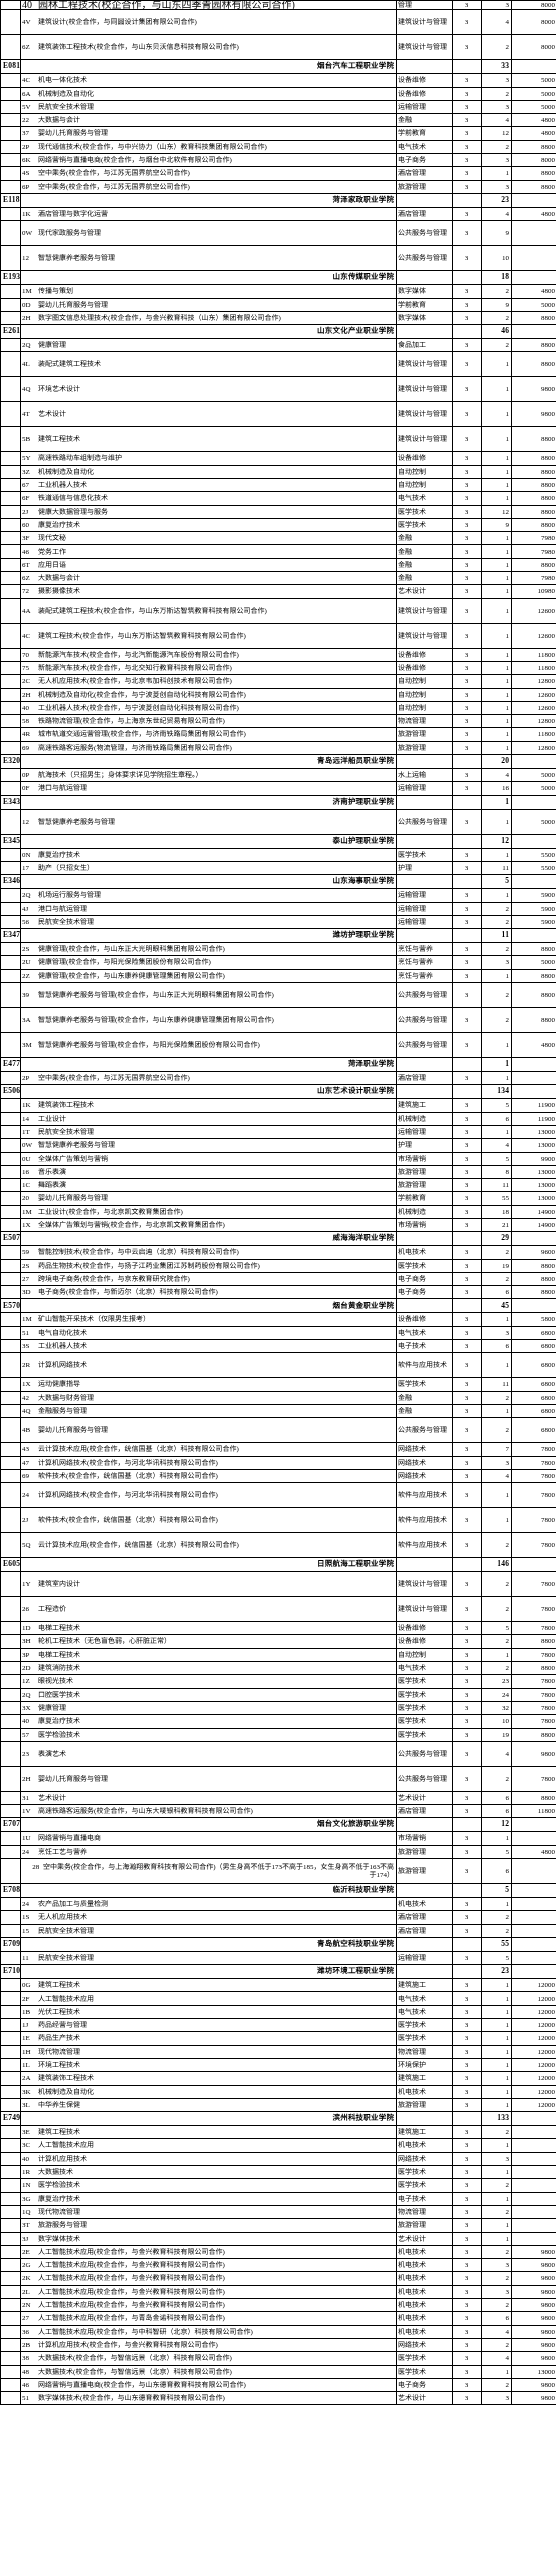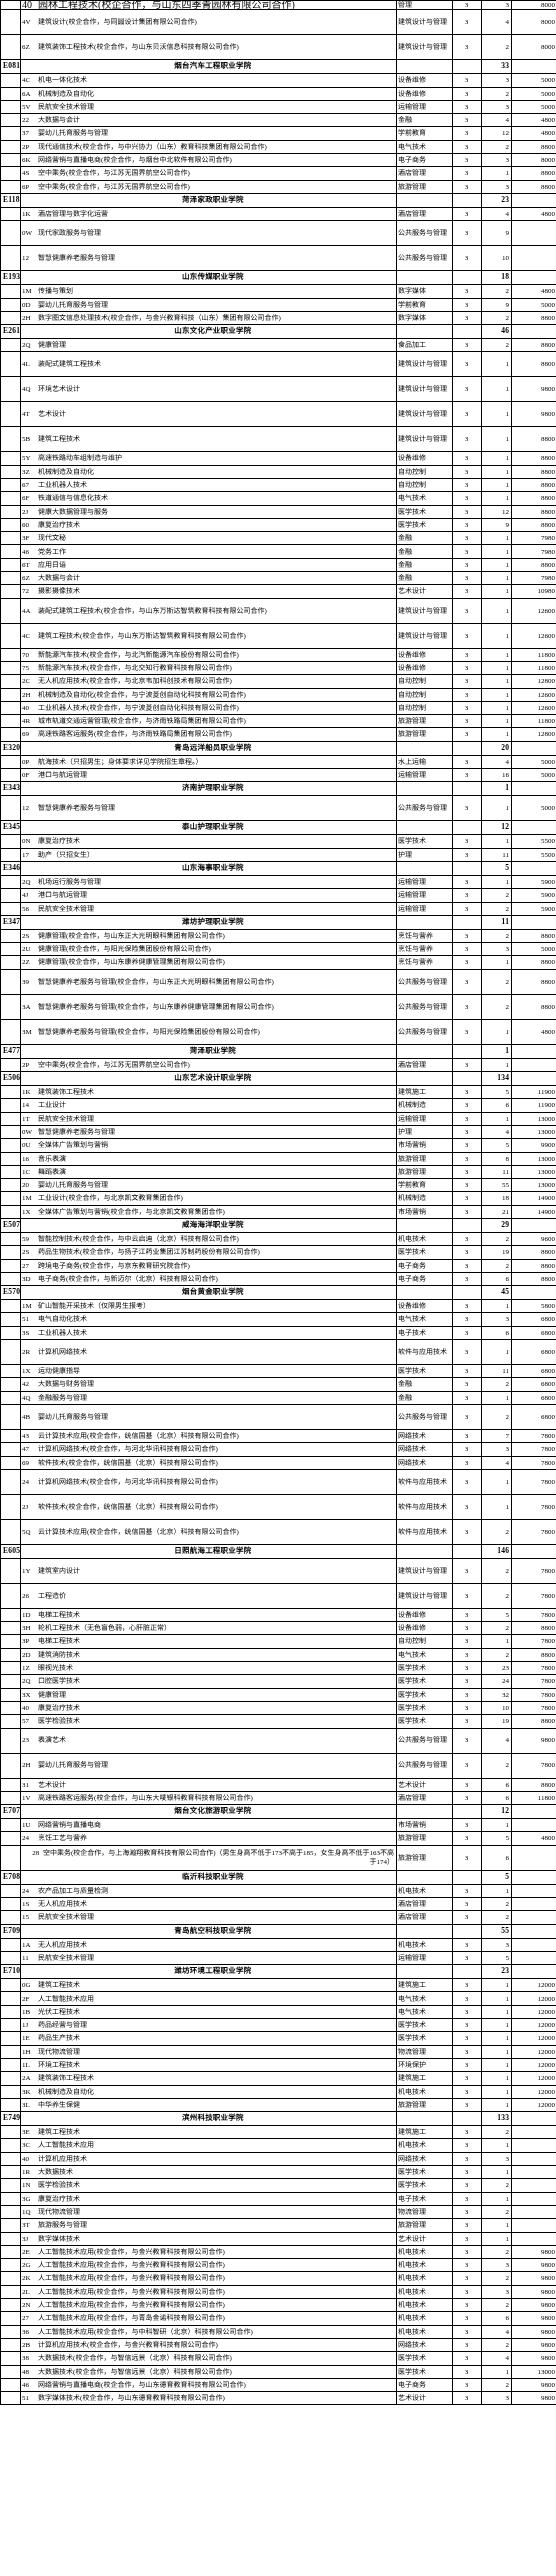--- a/index.html
+++ b/index.html
@@ -40,21 +40,21 @@
     font-weight:bold;
     font-size:7.5px;
     letter-spacing:0.2px;
   }
   tr.school td.code{
     text-align:left;
     padding-left:2.1px;
     font-family:"Liberation Serif","DejaVu Serif",serif;
     margin-left:20px;
   }
-  tr.school td.name{text-align:center;padding-left:11px;}
+  tr.school td.name{text-align:right;padding-left:11px;}
 
   
   tr.major td.code{border-right:0.5px solid #000;}
   td.major-cell{
     text-align:left;
     padding-left:7.2px;
     white-space:nowrap;
   }
   td.major-cell .mcode{
     display:inline-block;
@@ -454,29 +454,37 @@
         <tr class="major normal">
           <td class="code empty"></td>
           <td class="major-cell"><span class="mcode">40</span><span class="mname">工业机器人技术(校企合作，与宁波菱创自动化科技有限公司合作)</span></td>
           <td class="cat">自动控制</td>
           <td class="years">3</td>
           <td class="count">1</td>
           <td class="fee">12600</td>
         </tr>
         <tr class="major normal">
           <td class="code empty"></td>
+          <td class="major-cell"><span class="mcode">58</span><span class="mname">铁路物流管理(校企合作，与上海京东世纪贸易有限公司合作)</span></td>
+          <td class="cat">物流管理</td>
+          <td class="years">3</td>
+          <td class="count">1</td>
+          <td class="fee">12800</td>
+        </tr>
+        <tr class="major normal">
+          <td class="code empty"></td>
           <td class="major-cell"><span class="mcode">4R</span><span class="mname">城市轨道交通运营管理(校企合作，与济南铁路局集团有限公司合作)</span></td>
           <td class="cat">旅游管理</td>
           <td class="years">3</td>
           <td class="count">1</td>
           <td class="fee">11800</td>
         </tr>
         <tr class="major normal">
           <td class="code empty"></td>
-          <td class="major-cell"><span class="mcode">69</span><span class="mname">高速铁路客运服务(校企合作，与济南铁路局集团有限公司合作)</span></td>
+          <td class="major-cell"><span class="mcode">69</span><span class="mname">高速铁路客运服务(物流管理，与济南铁路局集团有限公司合作)</span></td>
           <td class="cat">旅游管理</td>
           <td class="years">3</td>
           <td class="count">1</td>
           <td class="fee">12800</td>
         </tr>
         <tr class="school">
           <td class="code">E320</td>
           <td class="name">青岛远洋船员职业学院</td>
           <td class="empty"></td>
           <td class="empty"></td>
@@ -1083,28 +1091,20 @@
           <td class="count">2</td>
           <td class="fee"></td>
         </tr>
         <tr class="school">
           <td class="code">E709</td>
           <td class="name">青岛航空科技职业学院</td>
           <td class="empty"></td>
           <td class="empty"></td>
           <td class="count">55</td>
           <td class="empty"></td>
-        </tr>
-        <tr class="major normal">
-          <td class="code empty"></td>
-          <td class="major-cell"><span class="mcode">1A</span><span class="mname">无人机应用技术</span></td>
-          <td class="cat">机电技术</td>
-          <td class="years">3</td>
-          <td class="count">3</td>
-          <td class="fee"></td>
         </tr>
         <tr class="major normal">
           <td class="code empty"></td>
           <td class="major-cell"><span class="mcode">11</span><span class="mname">民航安全技术管理</span></td>
           <td class="cat">运输管理</td>
           <td class="years">3</td>
           <td class="count">5</td>
           <td class="fee"></td>
         </tr>
         <tr class="school">

